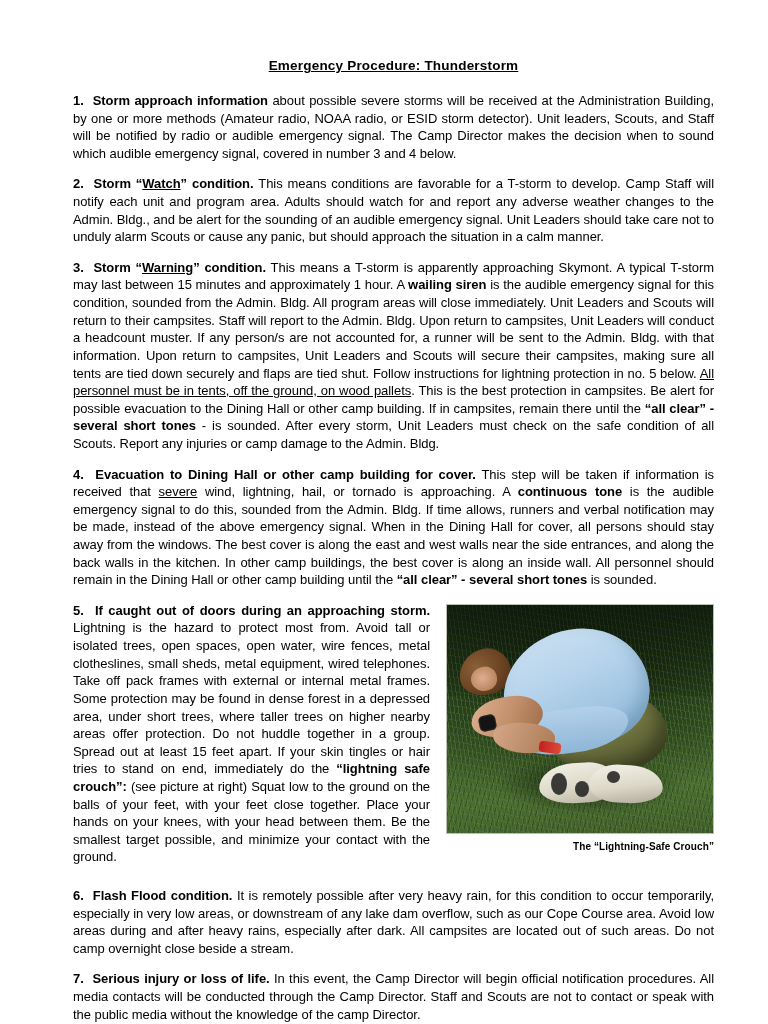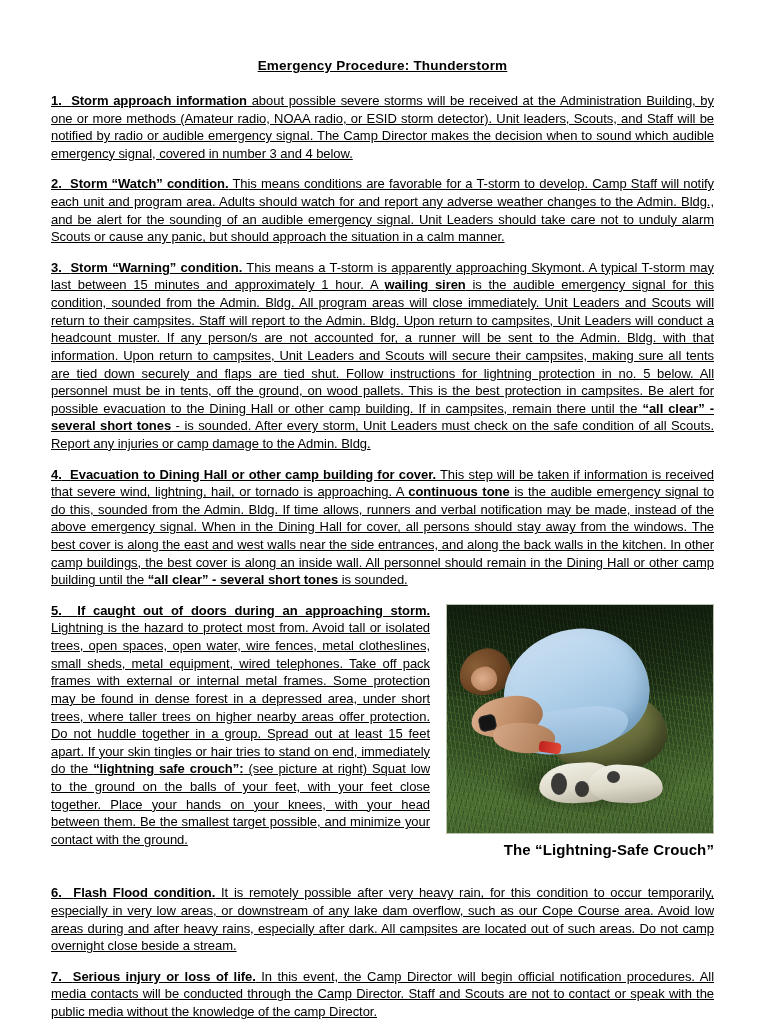--- a/index.html
+++ b/index.html
@@ -12,22 +12,21 @@
     height: 1024px;
     font-family: "Liberation Sans", sans-serif;
     color: #000000;
     overflow: hidden;
   }
   .page {
     position: relative;
     width: 768px;
     height: 1024px;
     box-sizing: border-box;
-    padding: 56px 54px 0 51px;
-    text-decoration: underline;
+    padding: 56px 54px 0 73px;
   }
   .title-block {
     text-align: center;
     margin: 0 0 16px 0;
   }
   .title-line1 {
     font-size: 13.5px;
     font-weight: bold;
     letter-spacing: 0.2px;
     text-decoration: underline;
@@ -221,27 +220,27 @@
     position: absolute;
     left: 150px; top: 162px;
     width: 28px; height: 16px;
     background: linear-gradient(120deg, #3b4d8c, #243163);
     border-radius: 40%;
     transform: rotate(6deg);
   }
   .caption {
     margin-top: 7px;
     text-align: right;
-    font-size: 15px;
+    font-size: 10px;
     font-weight: bold;
     letter-spacing: 0.1px;
   }
   .clearfix::after { content: ""; display: block; clear: both; }
   p.para.sec5 { margin-bottom: 12px; }
-  p.para.sec6 { margin-top: 24px; }
+  p.para.sec6 { margin-top: 9px; }
 </style>
 </head>
 <body>
 
 <div class="page">
 
   <div class="title-block">
     <span class="title-line1">Emergency Procedure:  Thunderstorm</span>
   </div>
 

